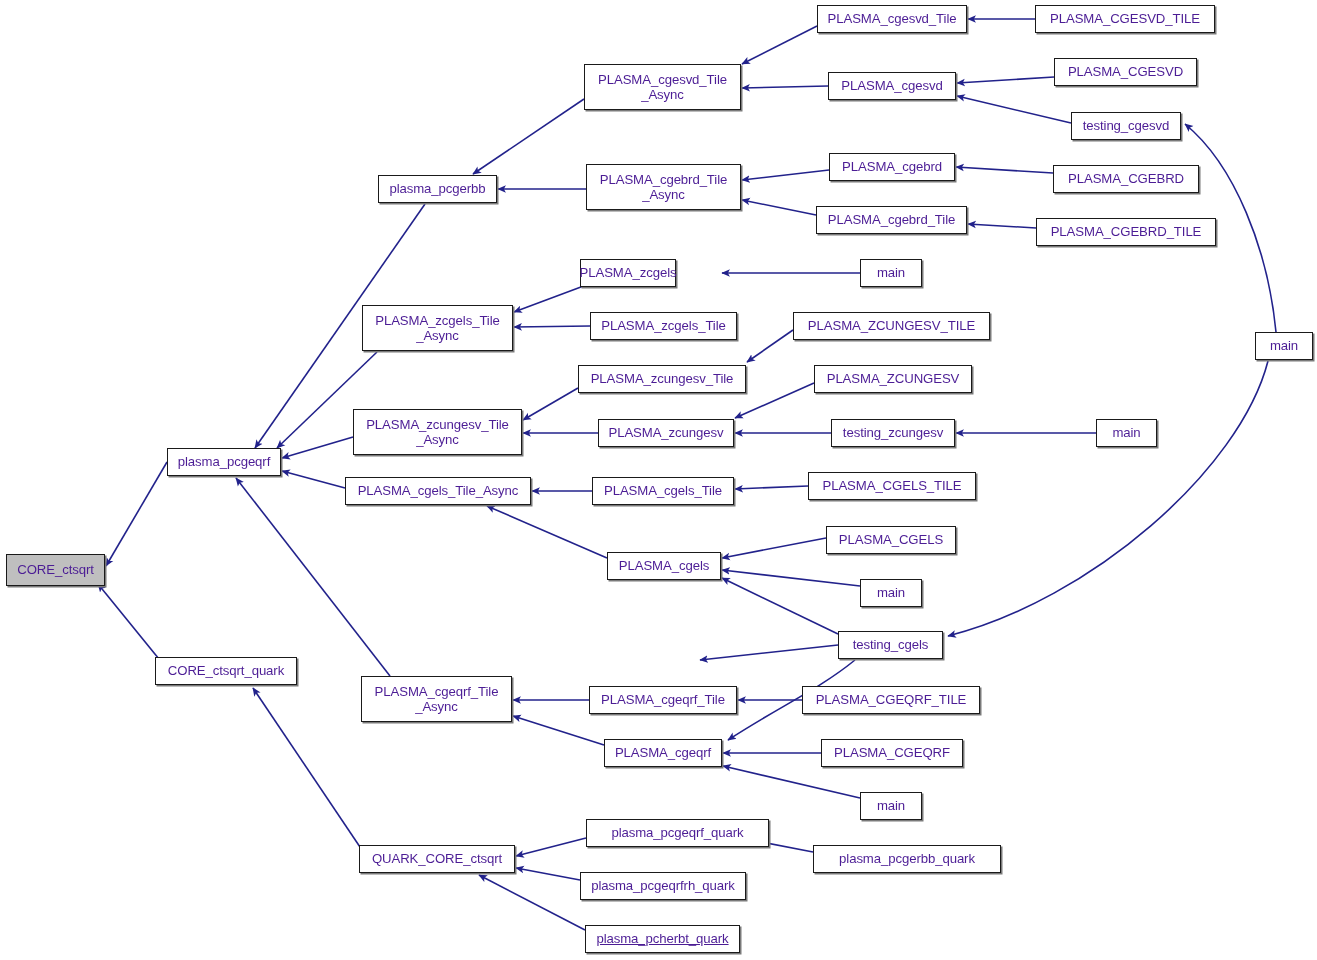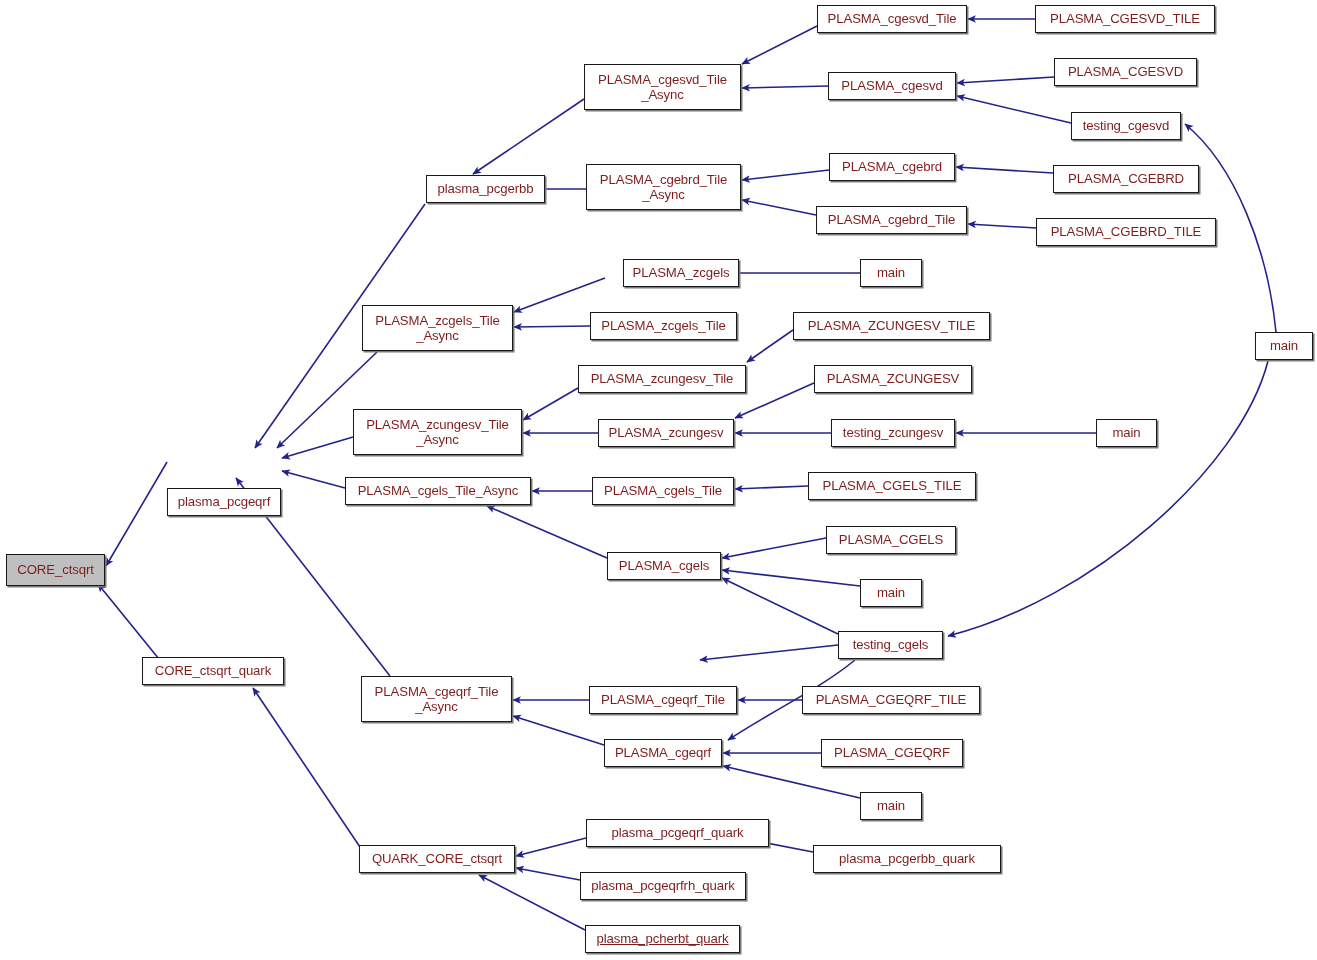--- a/index.html
+++ b/index.html
@@ -4,21 +4,21 @@
 <style>
   html,body{margin:0;padding:0;background:#ffffff;}
   body{font-family:"Liberation Sans", sans-serif;}
   #canvas{position:relative;width:1317px;height:960px;background:#ffffff;overflow:hidden;}
   svg#edges{position:absolute;left:0;top:0;width:1317px;height:960px;}
   .node{
     position:absolute;
     box-sizing:border-box;
     border:1px solid #1a1a1a;
     background:#ffffff;
-    color:#7f1d1d;
+    color:#4c1d95;
     font-size:13.2px;
     line-height:15.5px;
     display:flex;
     align-items:center;
     justify-content:center;
     text-align:center;
     white-space:pre-line;
     box-shadow:1.5px 1.5px 0 0 #7a7a7a;
     letter-spacing:-0.1px;
   }
@@ -79,40 +79,40 @@
         <path d="M 586,838 L 516,856" fill="none" stroke="#22228b" stroke-width="1.6" marker-end="url(#arrow)"></path>
         <path d="M 580,880 L 516,868" fill="none" stroke="#22228b" stroke-width="1.6" marker-end="url(#arrow)"></path>
         <path d="M 585,930 L 479,875" fill="none" stroke="#22228b" stroke-width="1.6" marker-end="url(#arrow)"></path>
         <path d="M 813,852 L 741,838" fill="none" stroke="#22228b" stroke-width="1.6" marker-end="url(#arrow)"></path>
         <path d="M 1276,332 C 1268,250 1235,165 1185,124" fill="none" stroke="#22228b" stroke-width="1.6" marker-end="url(#arrow)"></path>
         <path d="M 1268,361 C 1240,470 1090,600 948,636" fill="none" stroke="#22228b" stroke-width="1.6" marker-end="url(#arrow)"></path>
       </g>
   </svg>
   <div id="node-layer">
       <div class="node highlight" style="left: 6px; top: 554px; width: 99px; height: 32px;">CORE_ctsqrt</div>
-      <div class="node" style="left: 142px; top: 657px; width: 142px; height: 28px;">CORE_ctsqrt_quark</div>
-      <div class="node" style="left: 167px; top: 448px; width: 114px; height: 28px; margin-top: 40px;">plasma_pcgeqrf</div>
-      <div class="node" style="left: 378px; top: 175px; width: 119px; height: 28px; margin-left: 48px;">plasma_pcgerbb</div>
+      <div class="node" style="left: 155px; top: 657px; width: 142px; height: 28px;">CORE_ctsqrt_quark</div>
+      <div class="node" style="left: 167px; top: 448px; width: 114px; height: 28px;">plasma_pcgeqrf</div>
+      <div class="node" style="left: 378px; top: 175px; width: 119px; height: 28px;">plasma_pcgerbb</div>
       <div class="node" style="left: 359px; top: 845px; width: 156px; height: 28px;">QUARK_CORE_ctsqrt</div>
       <div class="node" style="left: 584px; top: 64px; width: 157px; height: 46px;">PLASMA_cgesvd_Tile
 _Async</div>
       <div class="node" style="left: 586px; top: 164px; width: 155px; height: 46px;">PLASMA_cgebrd_Tile
 _Async</div>
       <div class="node" style="left: 362px; top: 305px; width: 151px; height: 46px;">PLASMA_zcgels_Tile
 _Async</div>
       <div class="node" style="left: 353px; top: 409px; width: 169px; height: 46px;">PLASMA_zcungesv_Tile
 _Async</div>
       <div class="node" style="left: 345px; top: 477px; width: 186px; height: 28px;">PLASMA_cgels_Tile_Async</div>
       <div class="node" style="left: 361px; top: 676px; width: 151px; height: 46px;">PLASMA_cgeqrf_Tile
 _Async</div>
       <div class="node" style="left: 817px; top: 5px; width: 150px; height: 28px;">PLASMA_cgesvd_Tile</div>
       <div class="node" style="left: 828px; top: 72px; width: 128px; height: 28px;">PLASMA_cgesvd</div>
       <div class="node" style="left: 829px; top: 153px; width: 126px; height: 28px;">PLASMA_cgebrd</div>
       <div class="node" style="left: 816px; top: 206px; width: 151px; height: 28px;">PLASMA_cgebrd_Tile</div>
-      <div class="node" style="left: 623px; top: 259px; width: 116px; height: 28px;">PLASMA_zcgels</div>
+      <div class="node" style="left: 580px; top: 259px; width: 96px; height: 28px;">PLASMA_zcgels</div>
       <div class="node" style="left: 590px; top: 312px; width: 147px; height: 28px;">PLASMA_zcgels_Tile</div>
       <div class="node" style="left: 578px; top: 365px; width: 168px; height: 28px;">PLASMA_zcungesv_Tile</div>
       <div class="node" style="left: 598px; top: 419px; width: 136px; height: 28px;">PLASMA_zcungesv</div>
       <div class="node" style="left: 592px; top: 477px; width: 142px; height: 28px;">PLASMA_cgels_Tile</div>
       <div class="node" style="left: 607px; top: 552px; width: 114px; height: 28px;">PLASMA_cgels</div>
       <div class="node" style="left: 838px; top: 631px; width: 105px; height: 28px;">testing_cgels</div>
       <div class="node" style="left: 589px; top: 686px; width: 148px; height: 28px;">PLASMA_cgeqrf_Tile</div>
       <div class="node" style="left: 604px; top: 739px; width: 118px; height: 28px;">PLASMA_cgeqrf</div>
       <div class="node" style="left: 586px; top: 819px; width: 183px; height: 28px;">plasma_pcgeqrf_quark</div>
       <div class="node" style="left: 580px; top: 872px; width: 166px; height: 28px;">plasma_pcgeqrfrh_quark</div>

